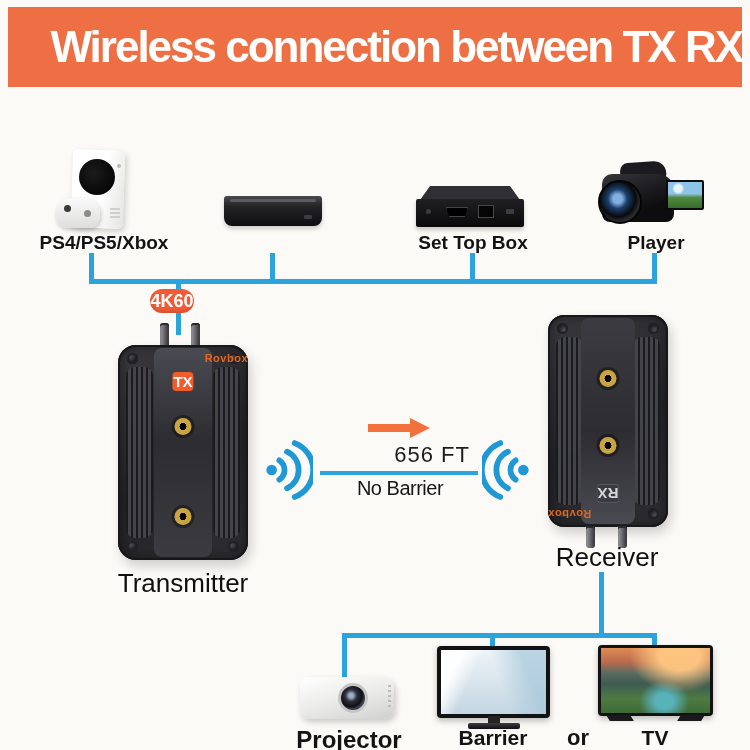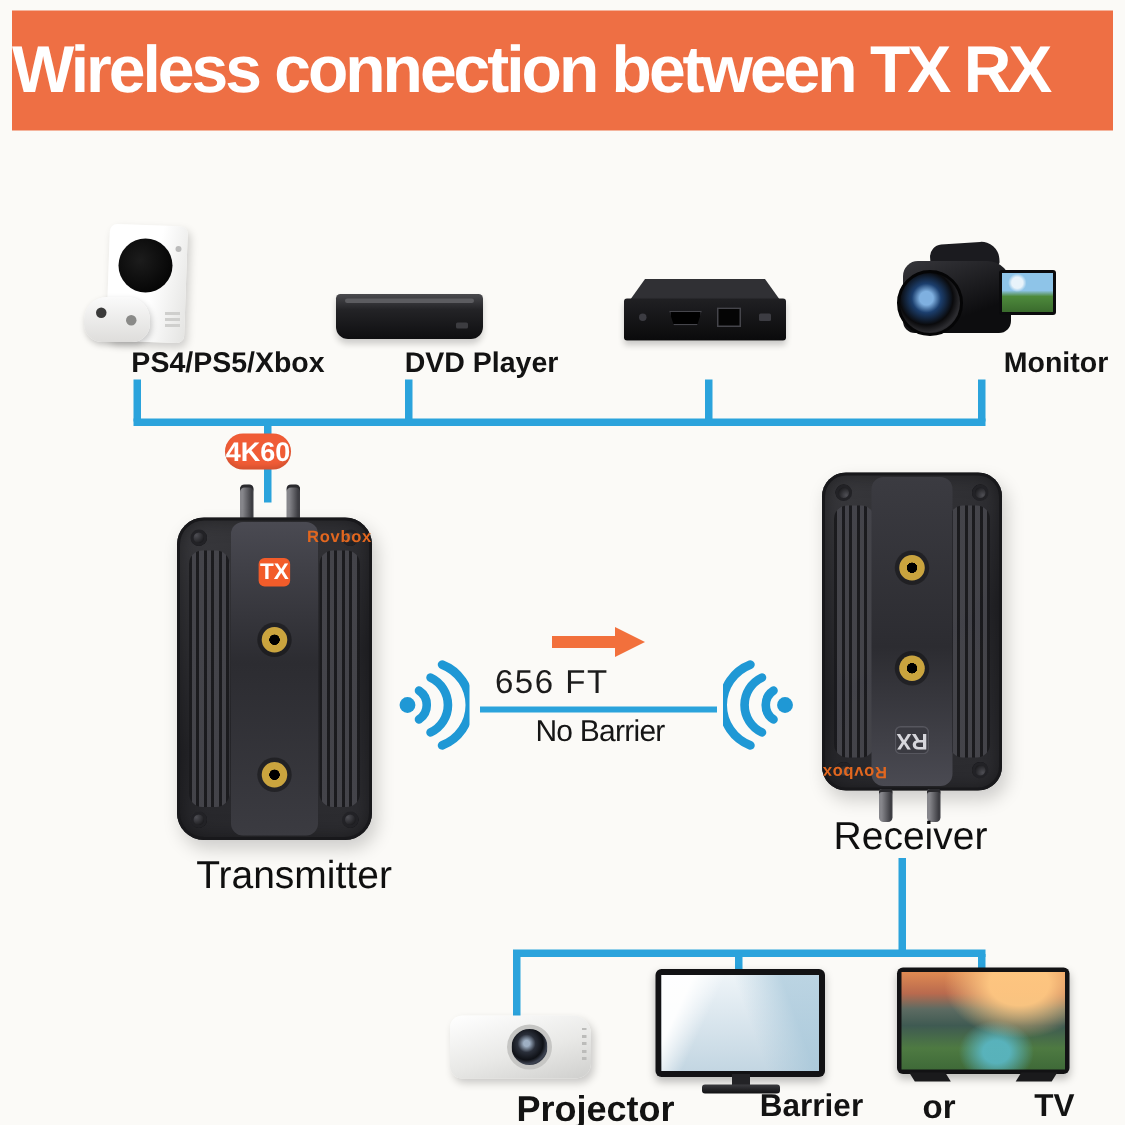--- a/index.html
+++ b/index.html
@@ -1,23 +1,23 @@
 <!DOCTYPE html>
 <html><head>
 <meta charset="utf-8">
 <style>
   html,body{margin:0;padding:0;background:#fff;}
   .stage{position:relative;width:750px;height:750px;background:#fbfaf7;overflow:hidden;
          font-family:"Liberation Sans",sans-serif;color:#141414;}
   
   .banner{position:absolute;left:8px;top:7px;width:734px;height:80px;background:#ee6f44;
-          display:flex;align-items:center;justify-content:flex-start;}
+          display:flex;align-items:center;justify-content:flex-end;}
   .banner span{color:#fff;font-weight:bold;font-size:44px;letter-spacing:-2px;white-space:nowrap;}
   
-  .lbl{position:absolute;transform:translateX(-50%);font-weight:bold;font-size:19px;color:#131313;white-space:nowrap;margin-left:48px;}
+  .lbl{position:absolute;transform:translateX(-50%);font-weight:bold;font-size:19px;color:#131313;white-space:nowrap;}
   .cap{position:absolute;transform:translateX(-50%);font-size:26px;color:#0f0f0f;white-space:nowrap;}
   .wire{position:absolute;background:#2ba3dc;}
   .pill{position:absolute;background:#f05c36;color:#fff;font-weight:bold;border-radius:13px;
         display:flex;align-items:center;justify-content:center;box-shadow:inset 0 -2px 3px rgba(0,0,0,.12);}
   
   .src{position:absolute;}
   .xbox-tower{position:absolute;left:24px;top:0;width:52px;height:78px;border-radius:5px;
     background:linear-gradient(100deg,#ffffff 55%,#e4e4e2);box-shadow:2px 3px 6px rgba(0,0,0,.18);transform:rotate(2deg);}
   .xbox-vent{position:absolute;left:31px;top:9px;width:36px;height:36px;border-radius:50%;
     background:radial-gradient(circle at 40% 40%,#1c1c1c,#050505 75%);}
@@ -74,21 +74,21 @@
   .hole{position:absolute;left:50%;transform:translateX(-50%);width:17px;height:17px;border-radius:50%;
     background:radial-gradient(circle,#000 0 28%,#caa43e 30% 72%,#6f5a1e 100%);box-shadow:0 0 0 3px rgba(0,0,0,.35);}
   .ant{position:absolute;width:9px;border-radius:3px 3px 2px 2px;
     background:linear-gradient(90deg,#86868b 20%,#3e3e43 85%);box-shadow:inset 0 2px 0 #2a2a2e;}
   
   .arrow{position:absolute;left:368px;top:418px;width:64px;height:20px;}
   .arrow .shaft{position:absolute;left:0;top:6px;width:42px;height:8px;background:#f2703c;}
   .arrow .head{position:absolute;left:42px;top:0;width:0;height:0;
     border-left:20px solid #f2703c;border-top:10px solid transparent;border-bottom:10px solid transparent;}
   .wifi{position:absolute;width:50px;height:64px;}
-  .dist{position:absolute;left:330px;top:442px;width:140px;text-align:left;font-size:22px;
+  .dist{position:absolute;left:330px;top:442px;width:140px;text-align:right;font-size:22px;
     font-weight:500;color:#1c1c1c;letter-spacing:1px;}
   .nobar{position:absolute;left:330px;top:477px;width:140px;text-align:center;font-size:20px;
     font-weight:normal;color:#161616;letter-spacing:-0.5px;}
   
   .prj-body{position:absolute;left:0;top:4px;width:94px;height:42px;border-radius:8px 12px 10px 8px;
     background:linear-gradient(165deg,#ffffff,#e9e9e7 55%,#cfcfcd);box-shadow:2px 3px 6px rgba(0,0,0,.2);}
   .prj-lens{position:absolute;left:38px;top:10px;width:30px;height:30px;border-radius:50%;border:3px solid #c6c6c4;
     background:radial-gradient(circle at 42% 40%,#9fb0c4 0 10%,#2a2f3a 30%,#0f1116 55%,#3c4250 68%,#14161c 100%);box-sizing:border-box;}
   .prj-vent{position:absolute;right:7px;top:12px;width:3px;height:22px;
     background:repeating-linear-gradient(180deg,#bcbcba 0 2px,transparent 2px 5px);}
@@ -135,62 +135,62 @@
     <div class="xbox-vent"></div>
     <div class="xbox-dot"></div>
     <div class="xbox-slots"></div>
     <div class="xbox-pad"></div>
   </div>
   <div class="lbl" style="left:104px;top:232px;">PS4/PS5/Xbox</div>
 
   <div class="src" style="left:224px;top:192px;width:98px;height:38px;">
     <div class="dvd-body"></div>
   </div>
-  <div class="lbl" style="left:273px;top:232px;">DVD Player</div>
 
   <div class="src" style="left:416px;top:186px;width:108px;height:44px;">
     <div class="stb-top"></div>
     <div class="stb-front">
       <div class="stb-hdmi"></div>
       <div class="stb-eth"></div>
       <div class="stb-p1"></div>
       <div class="stb-p2"></div>
     </div>
   </div>
+  <div class="lbl" style="left:473px;top:232px;">Set Top Box</div>
 
   <div class="src" style="left:598px;top:160px;width:106px;height:70px;">
     <div class="cam-top"></div>
     <div class="cam-body"></div>
     <div class="cam-lens"></div>
     <div class="cam-screen">
         <div class="cam-img"></div>
       </div>
   </div>
-  <div class="lbl" style="left:656px;top:232px;">Monitor</div>
+  <div class="lbl" style="left:656px;top:232px;">Player</div>
 
   <div class="pill" style="left:150px;top:289px;width:44px;height:24px;font-size:18px;">4K60</div>
 
   <div class="ant" style="left:160px;top:323px;height:25px;"></div>
   <div class="ant" style="left:191px;top:323px;height:25px;"></div>
   <div class="device" style="left:118px;top:345px;width:130px;height:215px;">
     <div class="device-inner">
       <div class="ribs l"></div>
       <div class="ribs r"></div>
       <div class="panel"></div>
       <div class="screw tl"></div>
         <div class="screw tr"></div>
       <div class="screw bl"></div>
         <div class="screw br"></div>
       <div class="brand">Rovbox</div>
       <div class="tag">TX</div>
       <div class="hole" style="top:73px;"></div>
       <div class="hole" style="top:163px;"></div>
     </div>
   </div>
-  <div class="cap" style="left:183px;top:568px;margin-left:13px;">Transmitter</div>
+  <div class="cap" style="left:183px;top:568px;">Transmitter</div>
 
   <div class="arrow">
     <div class="shaft"></div>
       <div class="head"></div>
   </div>
   <svg class="wifi" style="left:263px;top:438px;" viewBox="0 0 52 64">
     <circle cx="9" cy="32" r="5.5" fill="#1f98d5"></circle>
     <path d="M17 22 a 12 12 0 0 1 0 20" stroke="#1f98d5" stroke-width="6" fill="none" stroke-linecap="round"></path>
     <path d="M25 13 a 21 21 0 0 1 0 38" stroke="#1f98d5" stroke-width="6" fill="none" stroke-linecap="round"></path>
     <path d="M33 4  a 30 30 0 0 1 0 56" stroke="#1f98d5" stroke-width="6" fill="none" stroke-linecap="round"></path>

